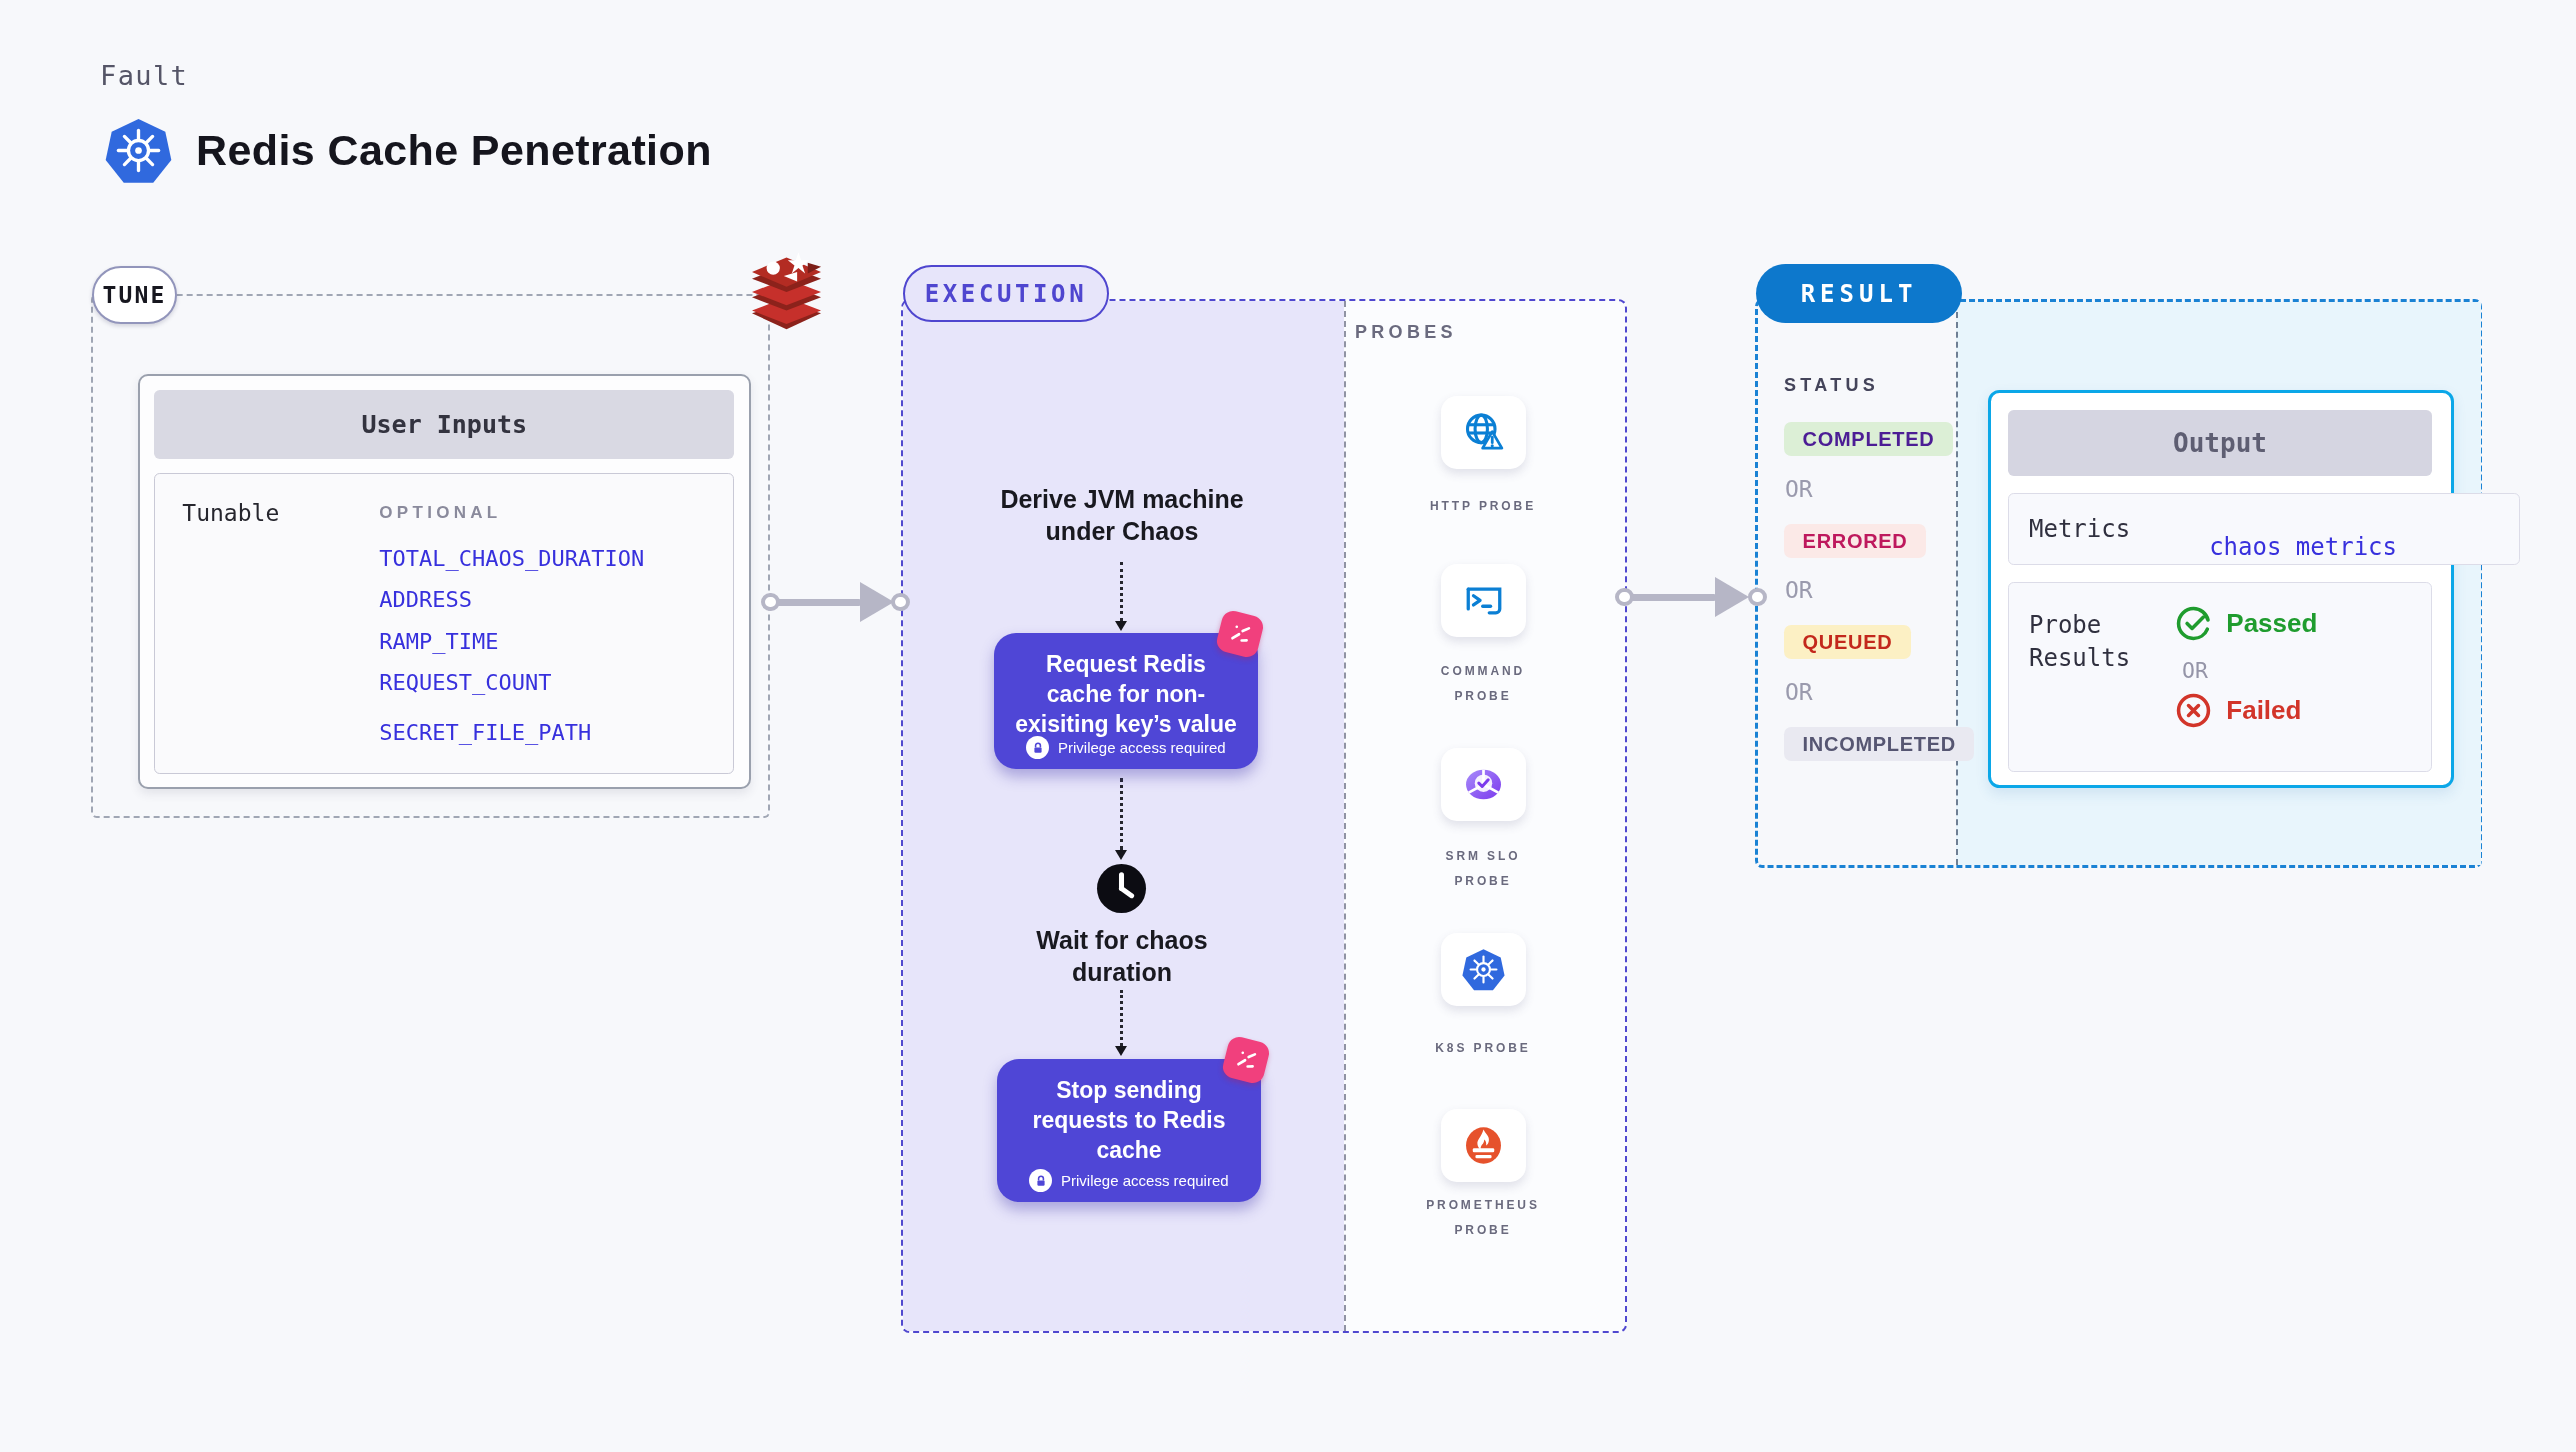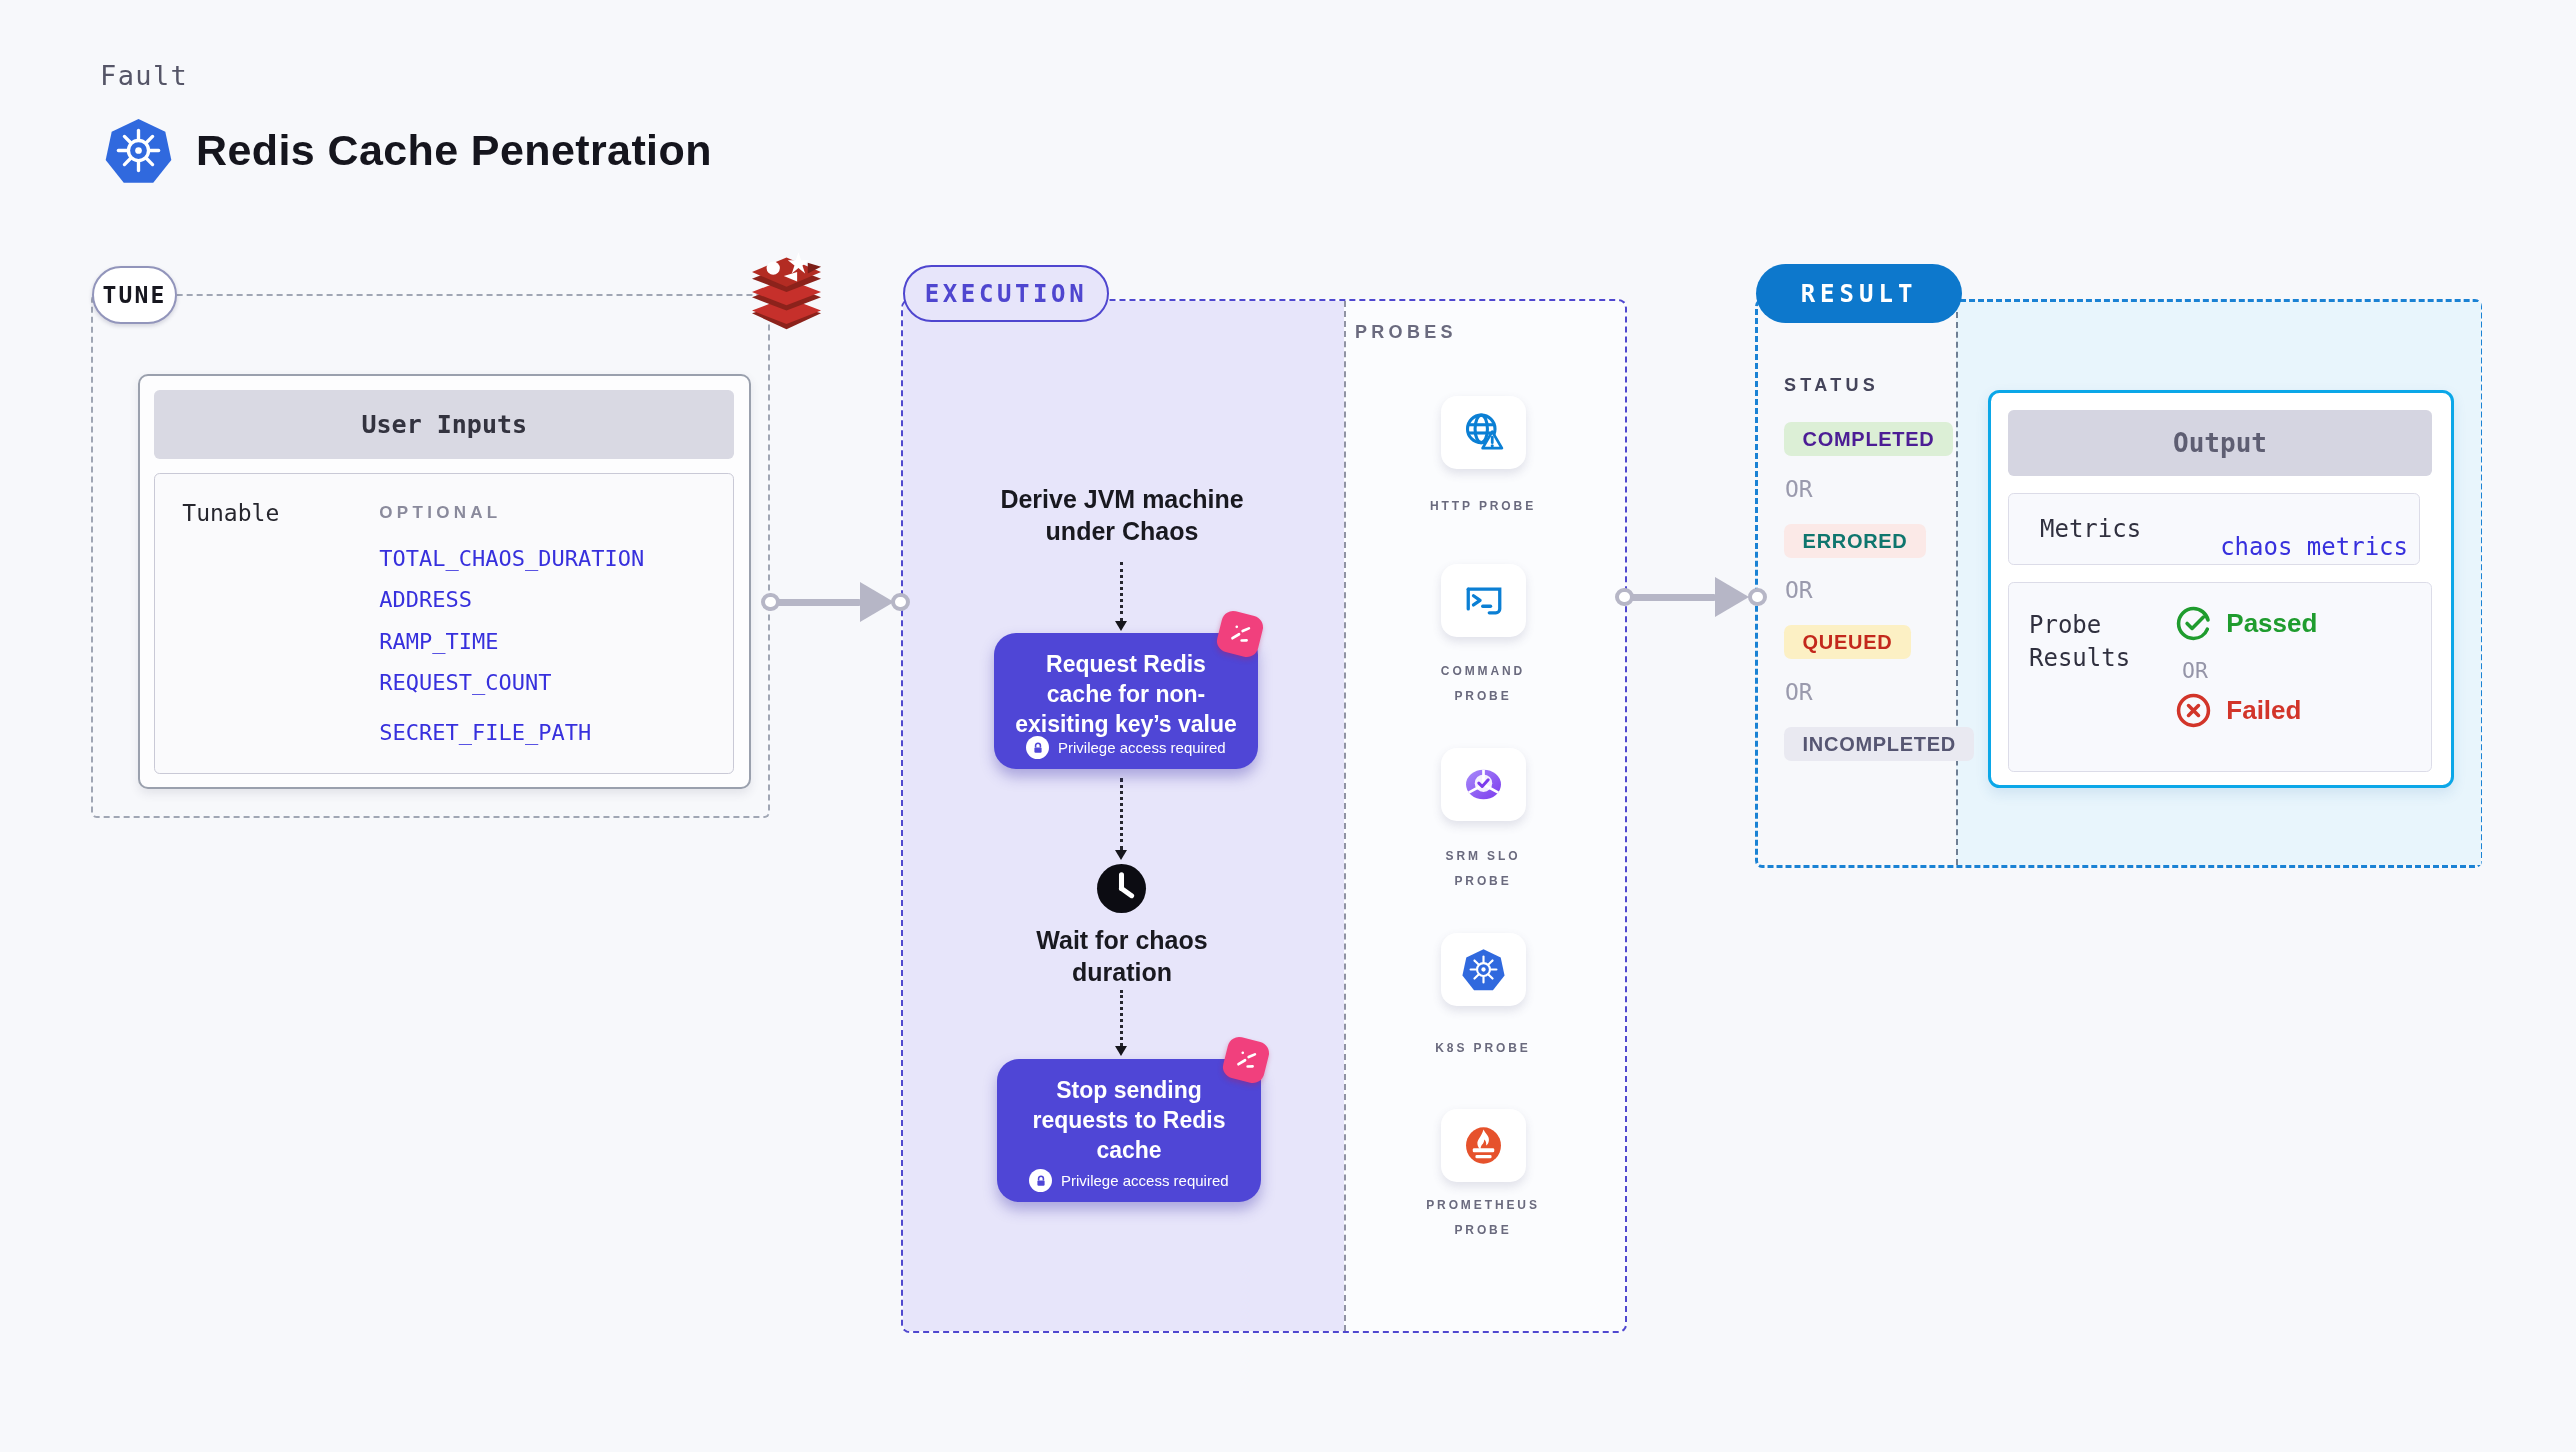--- a/index.html
+++ b/index.html
@@ -109,22 +109,22 @@
   .status-chip { left:1784px; height:34px; border-radius:7.2px; display:flex; align-items:center;
       justify-content:center; padding:0 18.6px; font-size:20px; font-weight:bold; letter-spacing:0.7px; }
   #status-0 { top:422px; } #status-1 { top:524px; } #status-2 { top:625px; } #status-3 { top:727px; }
   .or-text { left:1785px; font-size:23px; color:#9a9aad; }
   #or-0 { top:476px; } #or-1 { top:577px; } #or-2 { top:679px; }
 
   #output-card { left:1988px; top:390px; width:466px; height:398px; background:#ffffff;
       border:3.6px solid #0ba7e8; border-radius:11.5px; box-shadow:0 5.7px 13px rgba(30,110,170,.12); z-index:3; }
   #output-header { left:17px; top:17px; width:424px; height:66px; background:#d5d5e1; border-radius:5.7px;
       display:flex; align-items:center; justify-content:center; font-size:26px; font-weight:bold; color:#5e5e72; }
-  #metrics-row { left:17px; top:100px; width:412px; height:72px; background:#f8f9fd; border:1.4px solid #dcdce8;
-      border-radius:5.7px; display:flex; align-items:center;justify-content:center; }
+  #metrics-row { left:17px; top:100px; width:512px; height:72px; background:#f8f9fd; border:1.4px solid #dcdce8;
+      border-radius:5.7px; display:flex; align-items:center; }
   #metrics-label { margin-left:20px; font-size:24px; color:#30303f; }
   #metrics-value { margin-left:79px; font-size:24px; color:#5b4cf0; cursor:pointer; }
   #probe-results-row { left:17px; top:189px; width:424px; height:190px; background:#f8f9fd;
       border:1.4px solid #dcdce8; border-radius:5.7px; }
   #probe-results-label { position:absolute; left:20px; top:26px; font-size:24px; color:#30303f; line-height:33px; }
   .verdict { position:absolute; left:166px; display:flex; align-items:center; gap:14.3px; }
   #verdict-passed { top:21.5px; } #verdict-failed { top:109px; }
   .verdict-text { font-size:26px; font-weight:bold; }
   #passed-text { color:#1f9c2e; } #failed-text { color:#d2352a; }
   #or-output { position:absolute; left:173px; top:75px; font-size:21.5px; color:#9595a8; }
@@ -340,21 +340,21 @@
 </div>
 
 <div class="abs" id="result-box">
   <div id="result-inner"></div>
 </div>
 <div class="abs pill mono" id="result-pill" style="background-color: rgb(13, 120, 204);">RESULT</div>
 
 <div class="abs" id="status-title">STATUS</div>
 <div class="abs status-chip" id="status-0" style="background-color: rgb(220, 239, 214); color: #4c1d95;">COMPLETED</div>
 <div class="abs mono or-text" id="or-0">OR</div>
-<div class="abs status-chip" id="status-1" style="background-color: rgb(251, 233, 231); color: #0f766e;">ERRORED</div>
+<div class="abs status-chip" id="status-1" style="background-color: rgb(251, 233, 231); color: #be185d;">ERRORED</div>
 <div class="abs mono or-text" id="or-1">OR</div>
 <div class="abs status-chip" id="status-2" style="background-color: rgb(252, 240, 196); color: rgb(195, 40, 28);">QUEUED</div>
 <div class="abs mono or-text" id="or-2">OR</div>
 <div class="abs status-chip" id="status-3" style="background-color: rgb(233, 233, 241); color: rgb(86, 86, 114);">INCOMPLETED</div>
 
 <div class="abs" id="output-card">
   <div class="abs mono" id="output-header">Output</div>
   <div class="abs" id="metrics-row">
     <span class="mono" id="metrics-label">Metrics</span>
     <span class="mono" id="metrics-value" style="color: rgb(55, 48, 221); margin-top: 36px;">chaos metrics</span>

